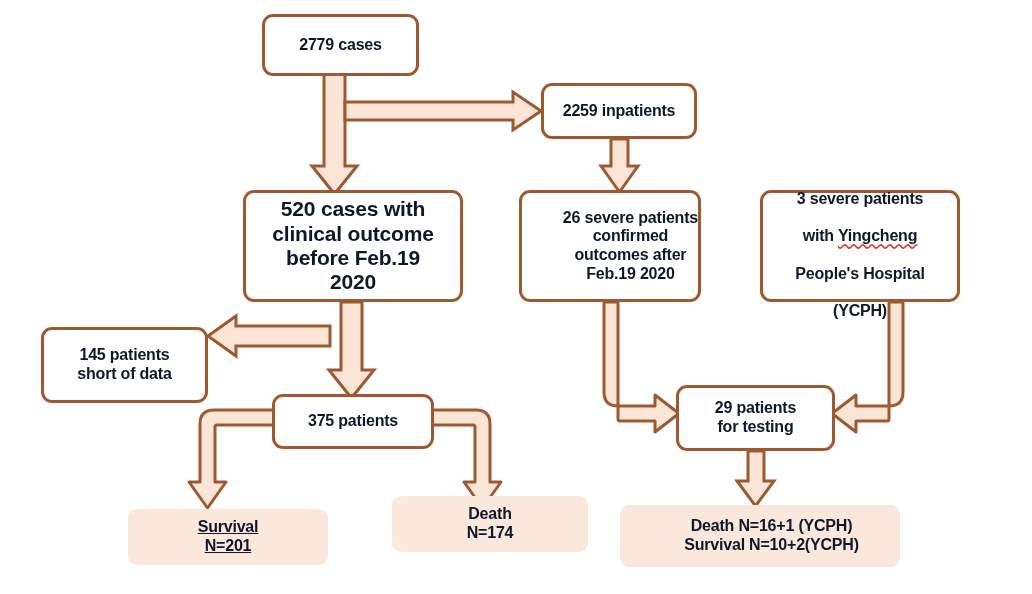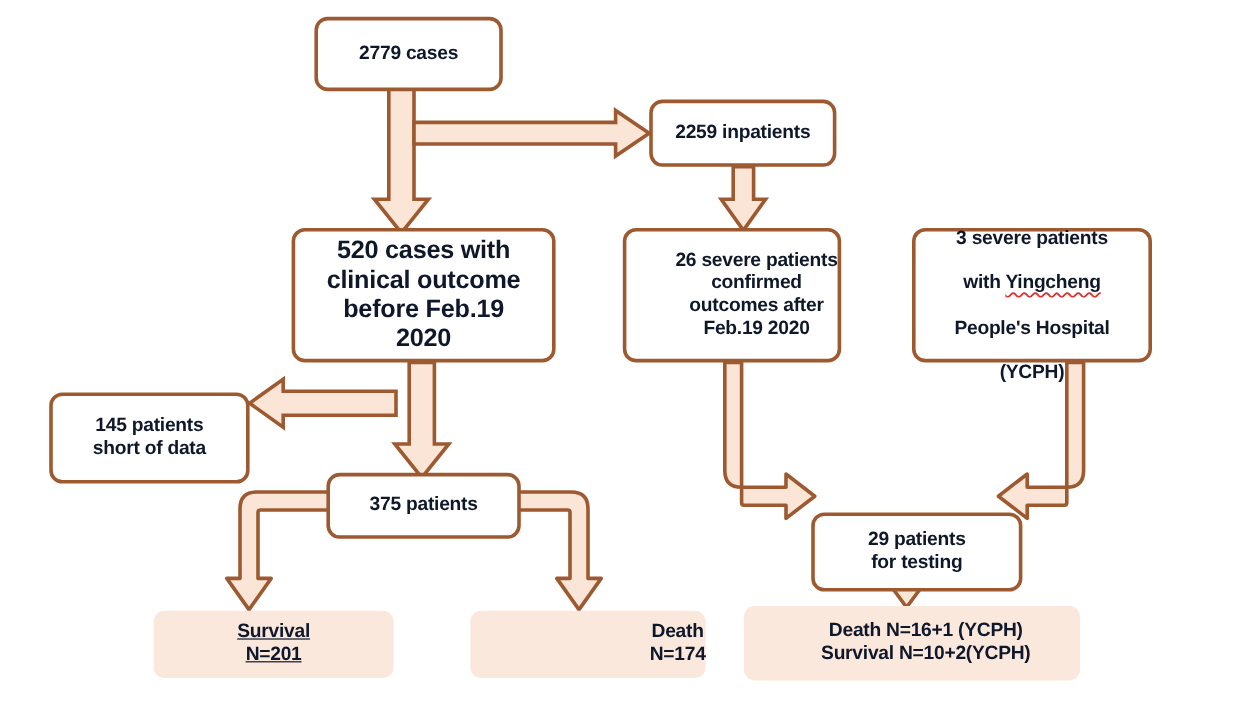--- a/index.html
+++ b/index.html
@@ -206,31 +206,31 @@
 
   <div class="node outline" style="left:41px; top:303px; width:167px; height:76px; font-size:16px;margin-top:24px;">
     <span class="txt">145 patients
 short of data</span>
   </div>
 
   <div class="node outline" style="left:272px; top:394px; width:162px; height:55px; font-size:16px;">
     <span class="txt">375 patients</span>
   </div>
 
-  <div class="node outline" style="left:676px; top:385px; width:176px; height:66px; font-size:16px;margin-top:42px;">
+  <div class="node outline" style="left:676px; top:385px; width:159px; height:66px; font-size:16px;">
     <span class="txt">29 patients
 for testing</span>
   </div>
 
   <div class="node filled" style="left:128px; top:509px; width:200px; height:56px; font-size:16px;text-decoration:underline;">
     <span class="txt">Survival
 N=201</span>
   </div>
 
-  <div class="node filled" style="left:392px; top:509px; width:196px; height:56px; font-size:16px;justify-content:flex-end;">
+  <div class="node filled" style="left:392px; top:496px; width:196px; height:56px; font-size:16px;">
     <span class="txt">Death
 N=174</span>
   </div>
 
   <div class="node filled" style="left:620px; top:505px; width:280px; height:62px; font-size:16px;padding-left:23px;">
     <span class="txt">Death N=16+1 (YCPH)
 Survival N=10+2(YCPH)</span>
   </div>
 
 </div>

